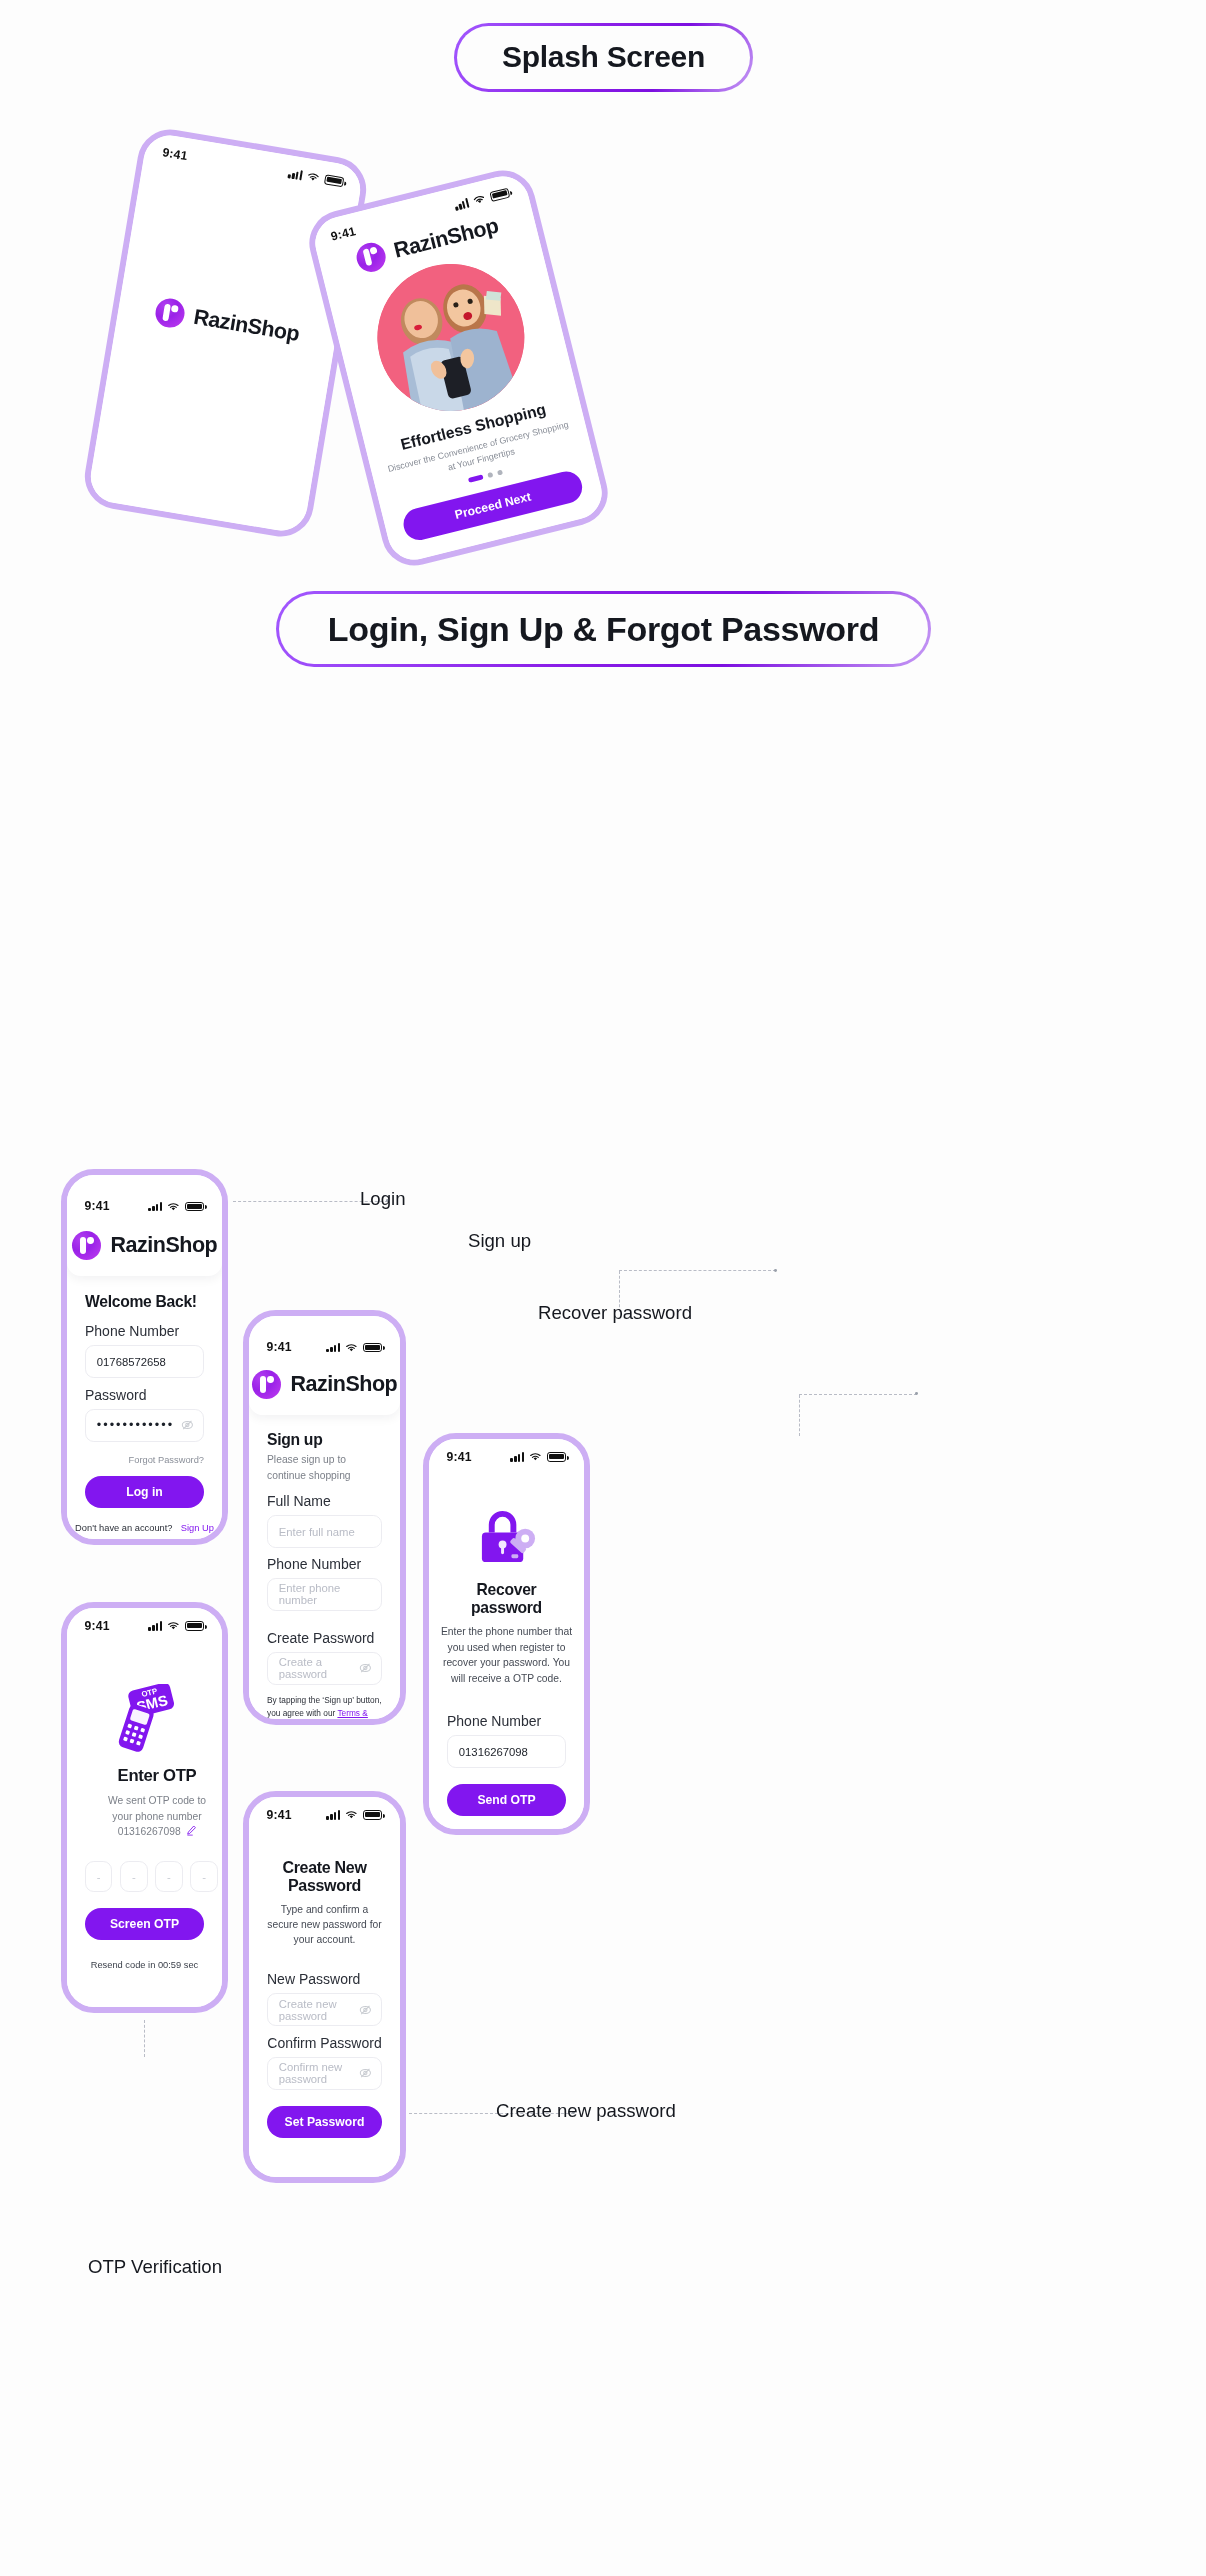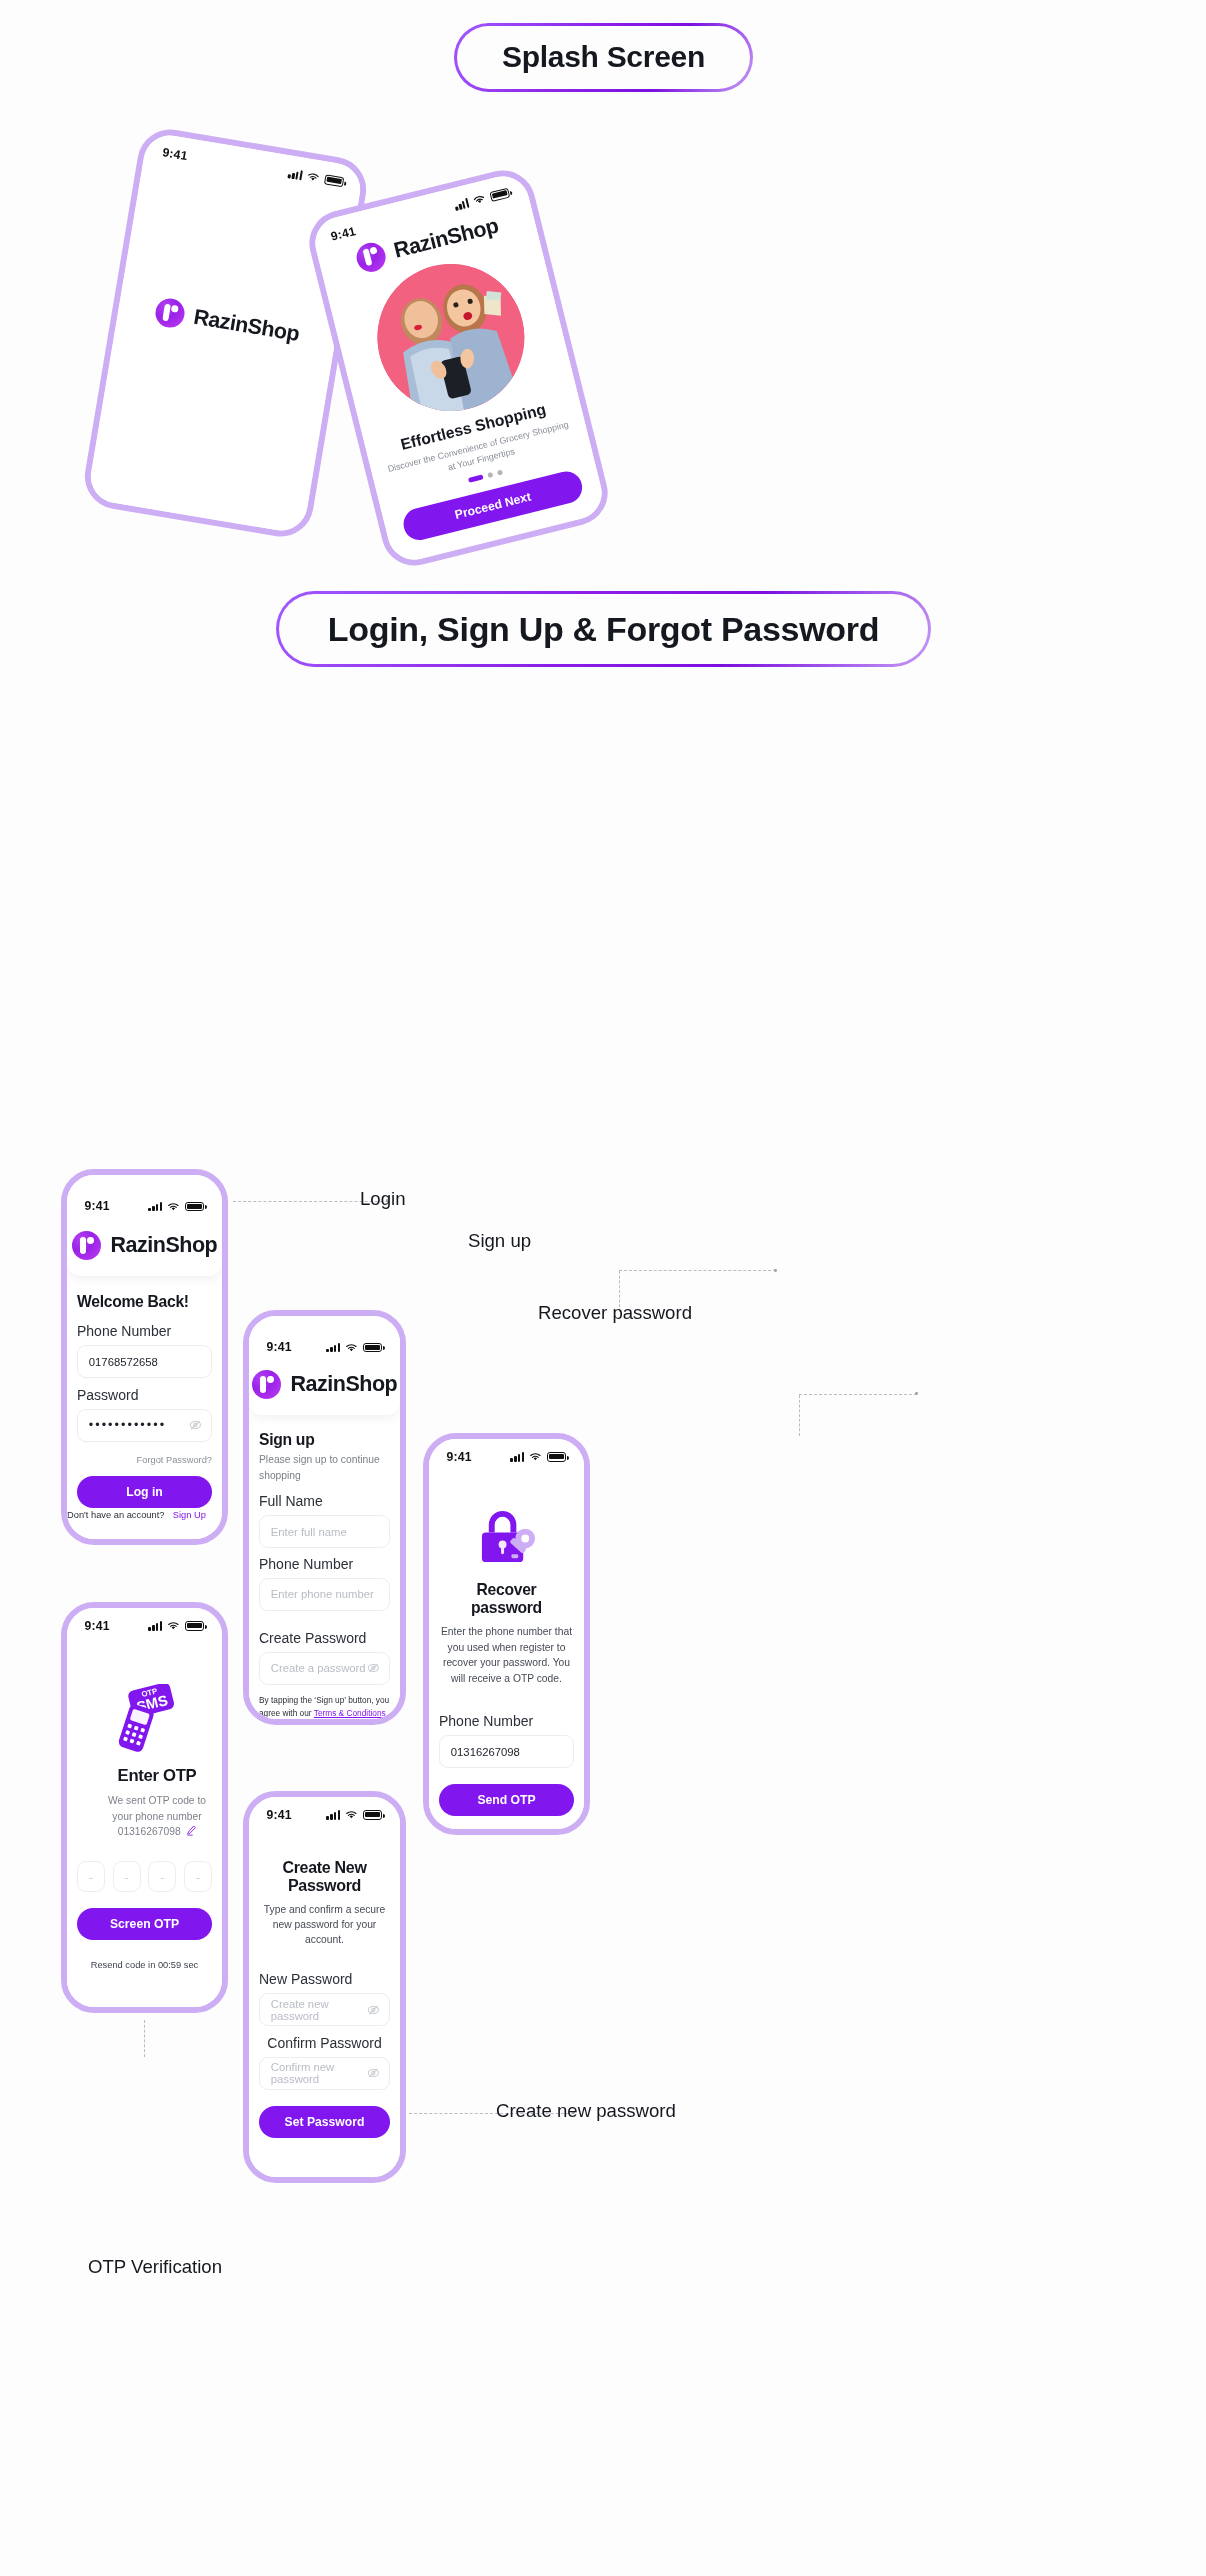--- a/index.html
+++ b/index.html
@@ -128,21 +128,21 @@
   .dots .d { width:4.9px; height:4.9px; border-radius:50%; background:#b0b4bd; }
   .dots .d.on { width:14.7px; border-radius:978px; background:#8216ef; }
 
   
   #phone-login   { left: 61px;  top: 1169px; width: 167px; height: 376px; }
   #phone-otp     { left: 61px;  top: 1602px; width: 167px; height: 411px; }
   #phone-signup  { left: 243px; top: 1310px; width: 163px; height: 415px; }
   #phone-newpass { left: 243px; top: 1791px; width: 163px; height: 392px; }
   #phone-recover { left: 423px; top: 1433px; width: 167px; height: 402px; }
 
-  .pad { padding: 0 10px; }
+  .pad { padding: 0 18px; }
   .logo-card { padding: 13.7px 0 15.7px 0; border-bottom: 0; box-shadow: 0 3.9px 9.8px rgba(20,20,40,.05); border-radius: 0 0 13.7px 13.7px;}
 </style>
 </head>
 <body>
 
 <div class="pill-wrap" id="title-splash" style="top:25.5px;">
   <div class="pill">Splash Screen</div>
 </div>
 
 <div class="phone" id="phone-splash-blank">
@@ -285,21 +285,21 @@
         </div>
       </div>
 
       <div style="text-align:right;margin-top:6.9px;">
         <span class="tiny" style="color:#8a8f99;">Forgot Password?</span>
       </div>
 
       <div class="btn-primary" style="margin-top:9.8px;">Log in</div>
     </div>
 
-    <div style="position:absolute;left:0;right:0;bottom:17px;">
+    <div style="position:absolute;left:0;right:0;bottom:4px;text-align:center;">
       <span class="tiny">Don't have an account?</span>
       <span class="tiny lnk" style="margin-left:3.9px;">Sign Up</span>
     </div>
   </div>
 </div>
 
 <div class="phone" id="phone-otp">
   <div class="phone-inner">
     <div class="statusbar">
       <span>9:41</span>

